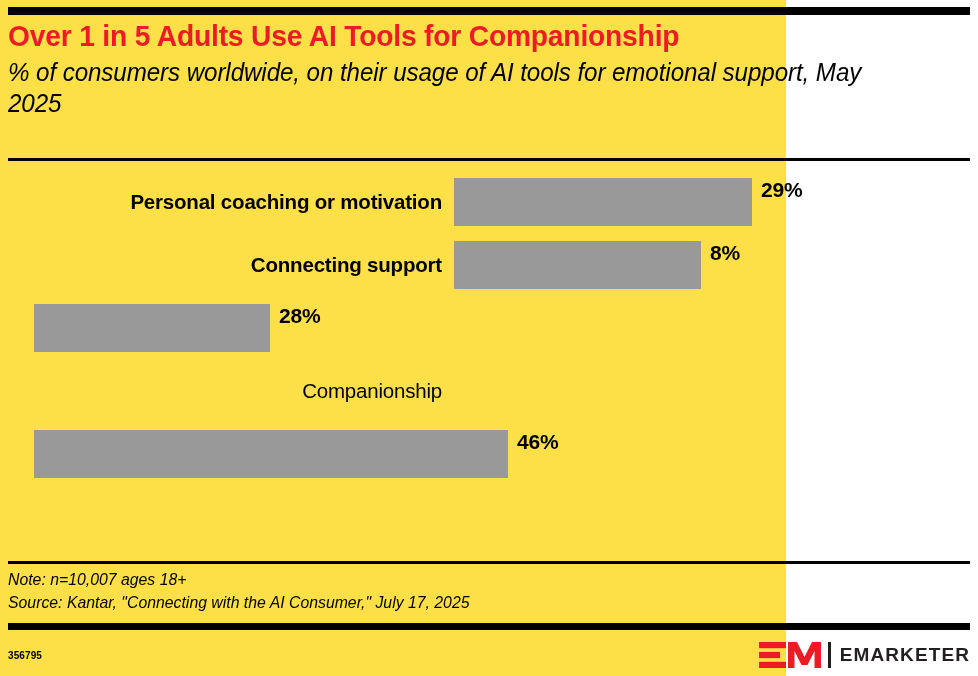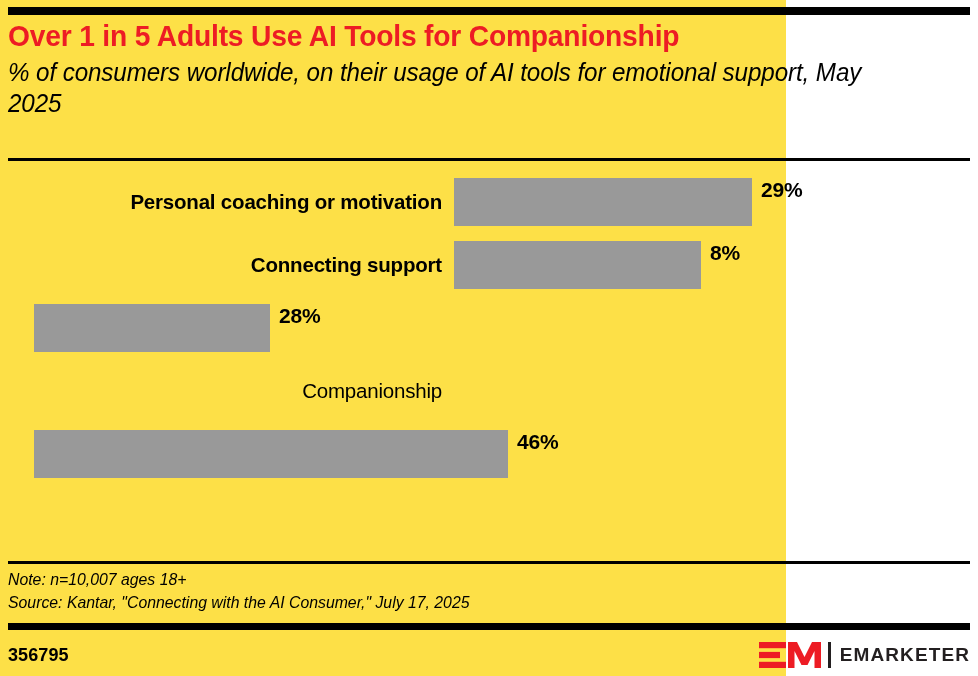--- a/index.html
+++ b/index.html
@@ -164,21 +164,21 @@
     position: absolute;
     left: 8px;
     top: 641px;
     width: 962px;
     height: 28px;
     display: flex;
     align-items: center;
     justify-content: space-between;
   }
   .footer-id {
-    font-size: 18px;
+    font-size: 10px;
     font-weight: bold;
     color: #000000;
     letter-spacing: 0.1px;
   }
   .brand {
     display: flex;
     align-items: center;
     height: 26px;
   }
   .brand-mark {

